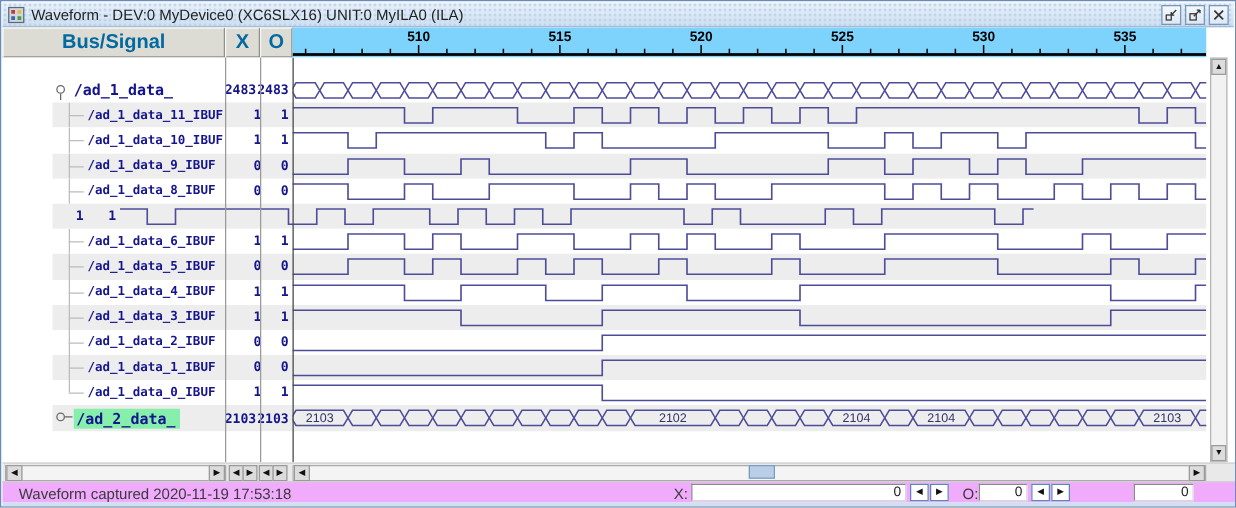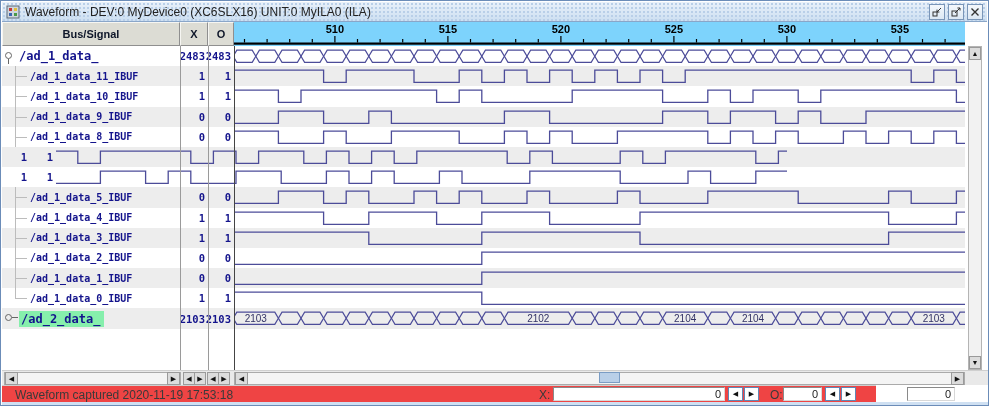--- a/index.html
+++ b/index.html
@@ -19,28 +19,28 @@
   .title-text{font-size:12px;font-weight:normal;color:#222;white-space:nowrap;letter-spacing:0;}
   .win-btns{position:absolute;right:4px;top:2px;display:flex;gap:3px;}
   .win-btn{width:16px;height:16px;background:linear-gradient(#f4f8fc,#dce8f4);
     border:1px solid #7a96b8;display:flex;align-items:center;justify-content:center;padding:0;}
   .win-btn svg{display:block;}
   
   .headrow{position:absolute;left:1px;top:21px;width:987px;height:24px;background:#fff;}
   .hcell{position:absolute;top:0;height:24px;background:#dcdcd4;
     border:1px solid;border-color:#f6f6f2 #8f8f8f #8f8f8f #f6f6f2;
     display:flex;align-items:center;justify-content:center;
-    font-size:11px;font-weight:bold;color:#0f172a;}
+    font-size:16px;font-weight:bold;color:#0369a1;}
   .hd-name{left:0;width:178px;}
   .hd-x{left:178px;width:28px;}
   .hd-o{left:206px;width:26px;}
   .ruler{position:absolute;left:232px;top:0;width:731px;height:24px;background:#7dd3fc;}
   
   .body{position:absolute;left:1px;top:45px;width:987px;height:324px;background:#fff;overflow:hidden;}
-  .rows{position:absolute;left:0;top:0;width:963px;}
+  .rows{position:absolute;left:0;top:16px;width:963px;padding-left:40px;}
   .row{display:flex;height:20.2px;align-items:stretch;background:#fff;}
   .row.alt{background:#ededed;}
   .c-name{width:178px;position:relative;overflow:hidden;display:flex;align-items:center;
     font-family:"DejaVu Sans Mono",monospace;font-weight:bold;color:#14148c;}
   .c-x{width:28px;display:flex;align-items:center;justify-content:flex-end;padding-right:3px;
     font-family:"DejaVu Sans Mono",monospace;font-size:10.5px;font-weight:bold;color:#14148c;}
   .c-o{width:26px;display:flex;align-items:center;justify-content:flex-end;padding-right:3px;
     font-family:"DejaVu Sans Mono",monospace;font-size:10.5px;font-weight:bold;color:#14148c;}
   .c-wave{width:731px;position:relative;}
   .c-wave svg{display:block;}
@@ -62,21 +62,21 @@
     font-size:7px;line-height:11px;text-align:center;color:#111;padding:0;}
   .vs-up{top:0;}
   .vs-down{bottom:0;}
   
   .hscrollrow{position:absolute;left:1px;top:369px;width:987px;height:15px;background:#e9e9e9;border-top:1px solid #cfcfcf;}
   .track{position:absolute;top:1px;height:13px;background:#f4f4f4;border:1px solid #aaa;}
   .sb-btn{position:absolute;top:1px;width:13px;height:13px;background:#dcdcdc;border:1px solid #9a9a9a;
     font-size:7px;line-height:11px;text-align:center;color:#111;padding:0;}
   .thumb{position:absolute;top:1px;height:11px;background:#b9cfe8;border:1px solid #7a9cc4;}
   
-  .statusbar{position:absolute;left:1px;top:384px;width:874px;height:17px;background:#ef4444;border-top:1px solid #cfcfcf;font-size:12px;color:#3a3a3a;}
+  .statusbar{position:absolute;left:1px;top:384px;width:987px;height:17px;background:#f0abfc;border-top:1px solid #cfcfcf;font-size:12px;color:#3a3a3a;}
   .sb-caption{position:absolute;left:13px;top:2px;white-space:nowrap;}
   .sb-label{position:absolute;top:2px;color:#3a3a3a;}
   .sb-field{position:absolute;top:1px;height:14px;background:#fff;border:1px solid;border-color:#8a8a8a #d8d8d8 #d8d8d8 #8a8a8a;
     font-size:11px;color:#222;text-align:right;padding:0 3px;line-height:12px;}
   .sp-btn{position:absolute;top:1px;width:15px;height:14px;background:#fff;border:1px solid #5f87b5;
     font-size:7px;line-height:12px;text-align:center;color:#111;padding:0;}
   .bottom-strip{position:absolute;left:1px;top:401px;width:987px;height:4px;background:#cfe0f2;}
 </style>
 </head>
 <body>
@@ -272,20 +272,25 @@
         <div class="row alt">
           <div class="c-x">1</div>
           <div class="c-o">1</div>
           <div class="c-wave">
             <svg width="731" height="20">
               <path d="M0 4.2 L21.8 4.2 L21.8 16.4 L44.4 16.4 L44.4 4.2 L134.8 4.2 L134.8 16.4 L157.4 16.4 L157.4 4.2 L180.0 4.2 L180.0 16.4 L202.6 16.4 L202.6 4.2 L247.8 4.2 L247.8 16.4 L270.4 16.4 L270.4 4.2 L293.0 4.2 L293.0 16.4 L315.6 16.4 L315.6 4.2 L338.2 4.2 L338.2 16.4 L360.8 16.4 L360.8 4.2 L451.2 4.2 L451.2 16.4 L473.8 16.4 L473.8 4.2 L496.4 4.2 L496.4 16.4 L564.2 16.4 L564.2 4.2 L586.8 4.2 L586.8 16.4 L609.4 16.4 L609.4 4.2 L699.8 4.2 L699.8 16.4 L722.4 16.4 L722.4 4.2 L731 4.2" fill="none" stroke="#4c4c99" stroke-width="1.3"></path>
             </svg>
           </div>
         </div>
         <div class="row">
+          <div class="c-name">
+            <span class="tree-line"></span>
+            <span class="tree-tick"></span>
+            <span class="nm-child">/ad_1_data_6_IBUF</span>
+          </div>
           <div class="c-x">1</div>
           <div class="c-o">1</div>
           <div class="c-wave">
             <svg width="731" height="20">
               <path d="M0 16.4 L44.4 16.4 L44.4 4.2 L89.6 4.2 L89.6 16.4 L112.2 16.4 L112.2 4.2 L134.8 4.2 L134.8 16.4 L180.0 16.4 L180.0 4.2 L225.2 4.2 L225.2 16.4 L270.4 16.4 L270.4 4.2 L293.0 4.2 L293.0 16.4 L315.6 16.4 L315.6 4.2 L338.2 4.2 L338.2 16.4 L383.4 16.4 L383.4 4.2 L406.0 4.2 L406.0 16.4 L473.8 16.4 L473.8 4.2 L564.2 4.2 L564.2 16.4 L632.0 16.4 L632.0 4.2 L654.6 4.2 L654.6 16.4 L699.8 16.4 L699.8 4.2 L731 4.2" fill="none" stroke="#4c4c99" stroke-width="1.3"></path>
             </svg>
           </div>
         </div>
         <div class="row alt">
           <div class="c-name">

